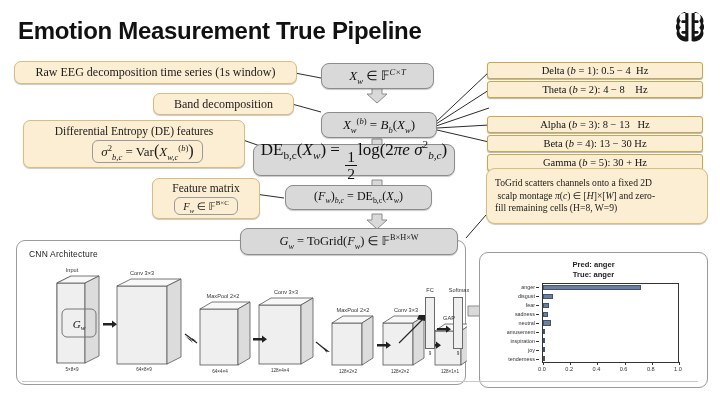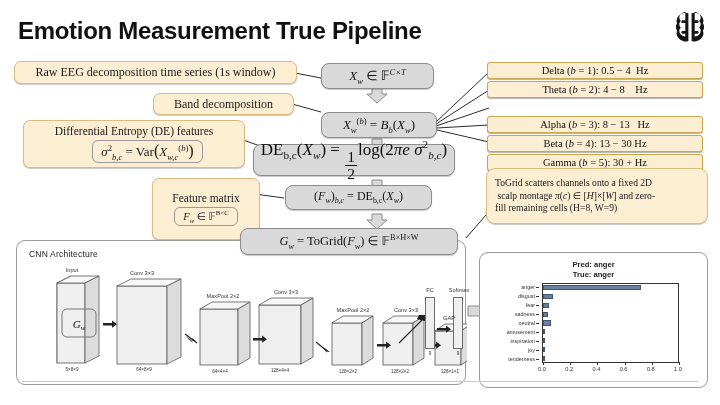--- a/index.html
+++ b/index.html
@@ -139,21 +139,21 @@
     <span>Band decomposition</span>
   </div>
 
   <div class="abs cream" style="left:23px;top:120px;width:222px;height:48px;flex-direction:column;gap:2px;">
     <span class="stacklbl" style="font-size:11.5px;">Differential Entropy (DE) features</span>
     <span class="inner-pill" style="font-size:13px;margin-left:27px;">
       <i class="it">σ</i><sup>2</sup><sub><i class="it">b,c</i></sub> = Var<span style="font-size:1.25em;">(</span><i class="it">X</i><sub><i class="it">w,c</i></sub><sup>(<i class="it">b</i>)</sup><span style="font-size:1.25em;">)</span>
     </span>
   </div>
 
-  <div class="abs cream" style="left:152px;top:178px;width:108px;height:62px;flex-direction:column;gap:2px;">
+  <div class="abs cream" style="left:152px;top:178px;width:108px;height:41px;flex-direction:column;gap:2px;">
     <span class="stacklbl" style="font-size:11.5px;">Feature matrix</span>
     <span class="inner-pill" style="font-size:10.5px;">
       <i class="it">F</i><sub><i class="it">w</i></sub> ∈ 𝔽<sup>B×C</sup>
     </span>
   </div>
 
   <div class="abs gray" style="left:321px;top:63px;width:113px;height:26px;font-size:13px;">
     <span>
       <i class="it">X</i><sub><i class="it">w</i></sub> ∈ 𝔽<sup><i class="it">C×T</i></sup>
     </span>

